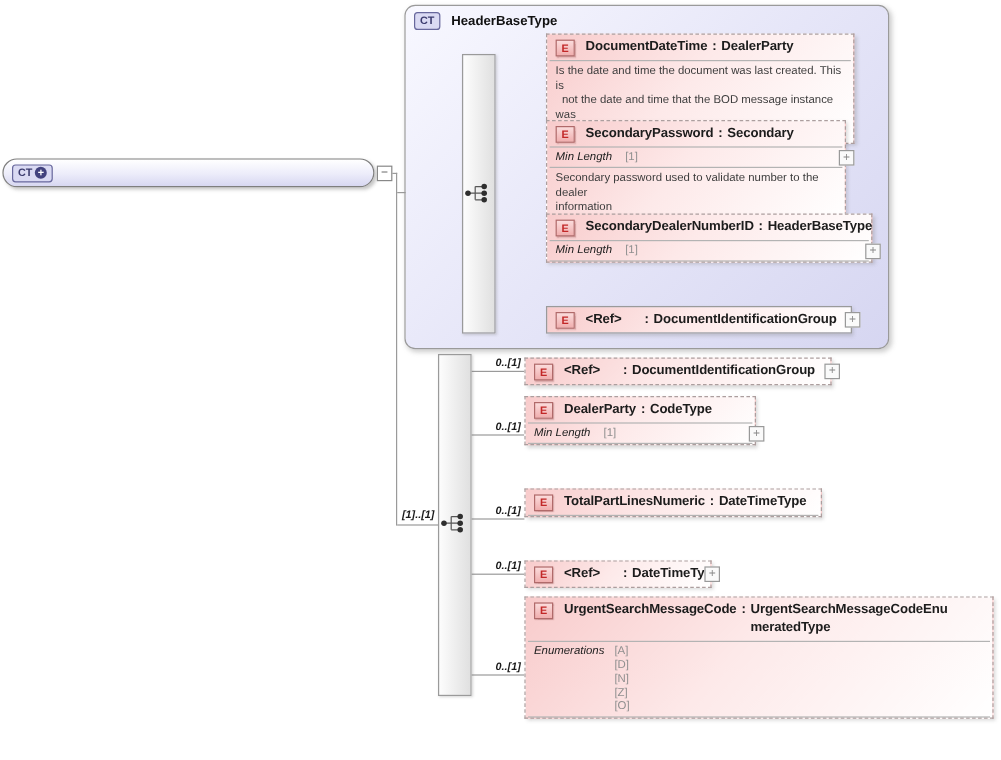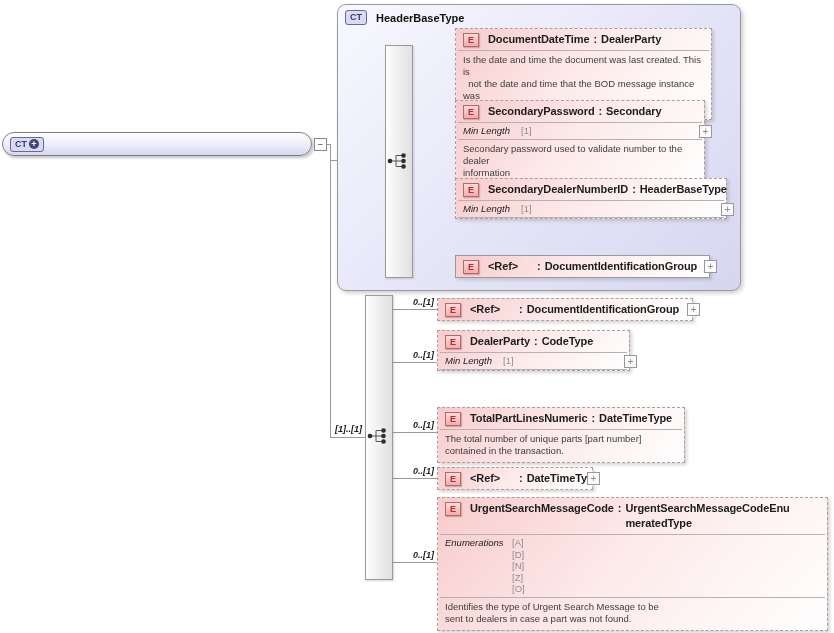--- a/index.html
+++ b/index.html
@@ -216,22 +216,20 @@
   </div>
 
   <div class="el-box dashed" style="left:437px;top:407px;width:248px;">
     <div class="el-title">
       <span class="e-badge">E</span>
       <span class="el-name">TotalPartLinesNumeric</span>
       <span class="el-colon">:</span>
       <span class="el-type">DateTimeType</span>
     </div>
     <div class="el-sep"></div>
-    <div class="el-ann">The total number of unique parts [part number]
-contained in the transaction.</div>
   </div>
 
   <div class="el-box dashed single" style="left:437px;top:467px;width:156px;">
     <div class="el-title">
       <span class="e-badge">E</span>
       <span class="el-name">&lt;Ref&gt;</span>
       <span class="el-colon ref-gap">:</span>
       <span class="el-type">DateTimeType</span>
     </div>
     <span class="plus-handle row">+</span>
@@ -249,17 +247,15 @@
       <span class="facet-label">Enumerations</span>
       <span class="facet-values">
         <span>[A]</span>
         <span>[D]</span>
         <span>[N]</span>
         <span>[Z]</span>
         <span>[O]</span>
       </span>
     </div>
     <div class="el-sep"></div>
-    <div class="el-ann">Identifies the type of Urgent Search Message to be
-sent to dealers in case a part was not found.</div>
   </div>
 
 </div>
 
 </body></html>

